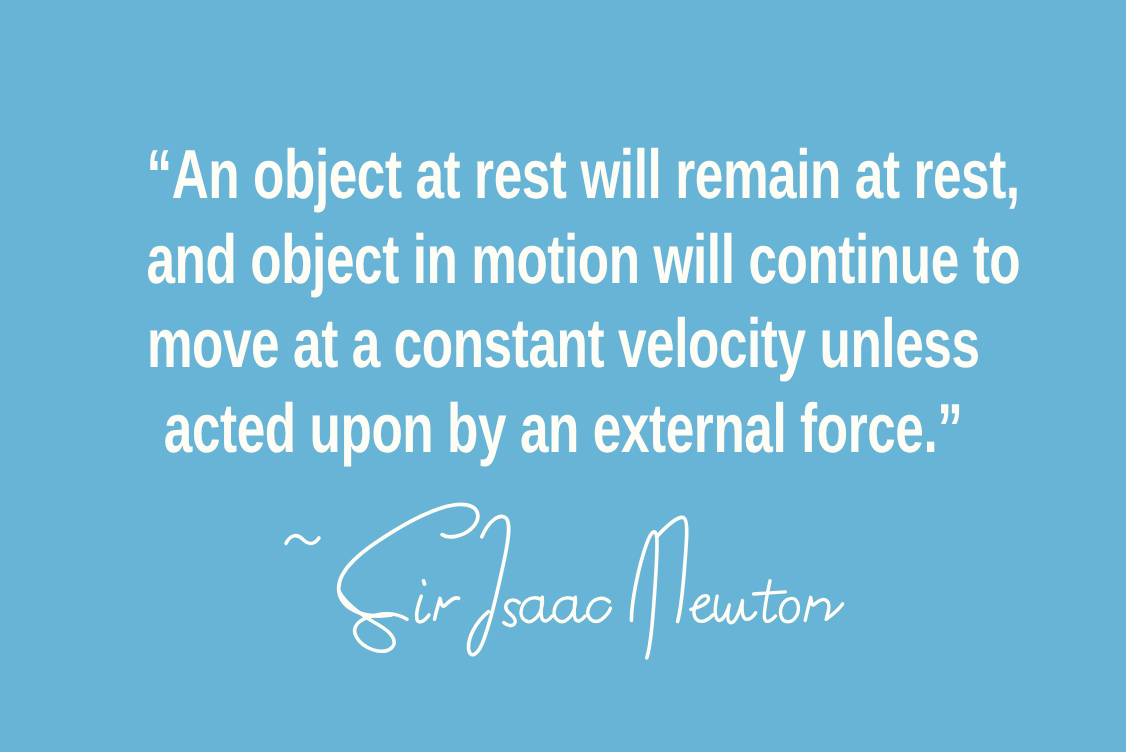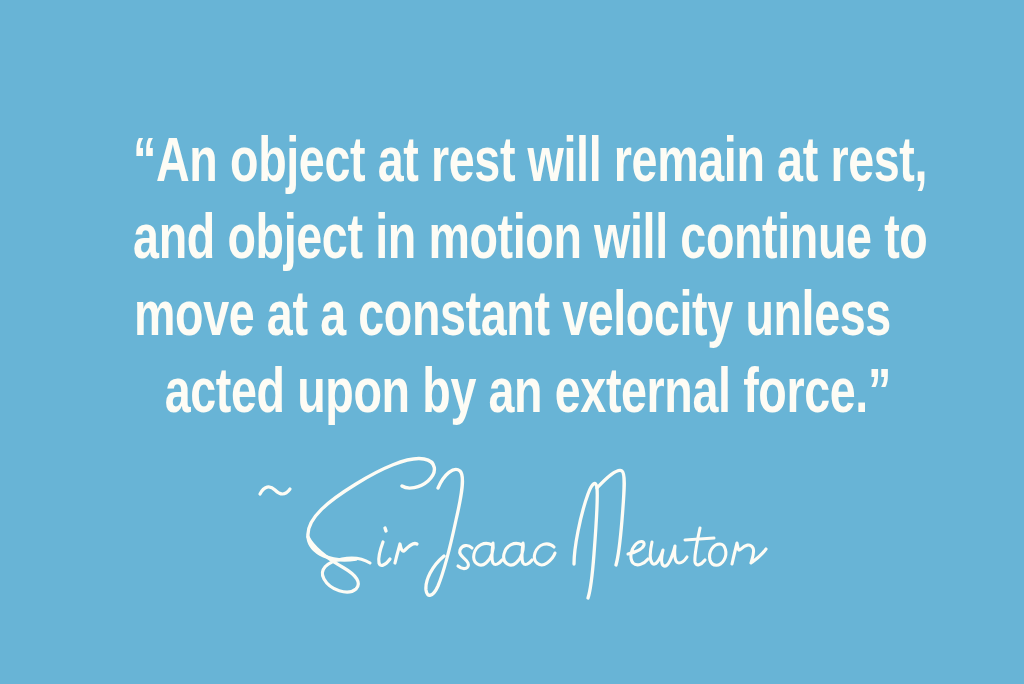--- a/index.html
+++ b/index.html
@@ -18,21 +18,21 @@
     font-family: "Liberation Sans", sans-serif;
     -webkit-font-smoothing: antialiased;
   }
 
   
   #quote-block {
     position: absolute;
     left: 0;
     top: 121px;
     width: 1024px;
-    text-align: right;
+    text-align: center;
   }
 
   .quote-line {
     display: block;
     color: #fdfcf5;
     font-family: "Liberation Sans", sans-serif;
     font-weight: 700;
     font-size: 63px;
     line-height: 77px;
     height: 77px;

